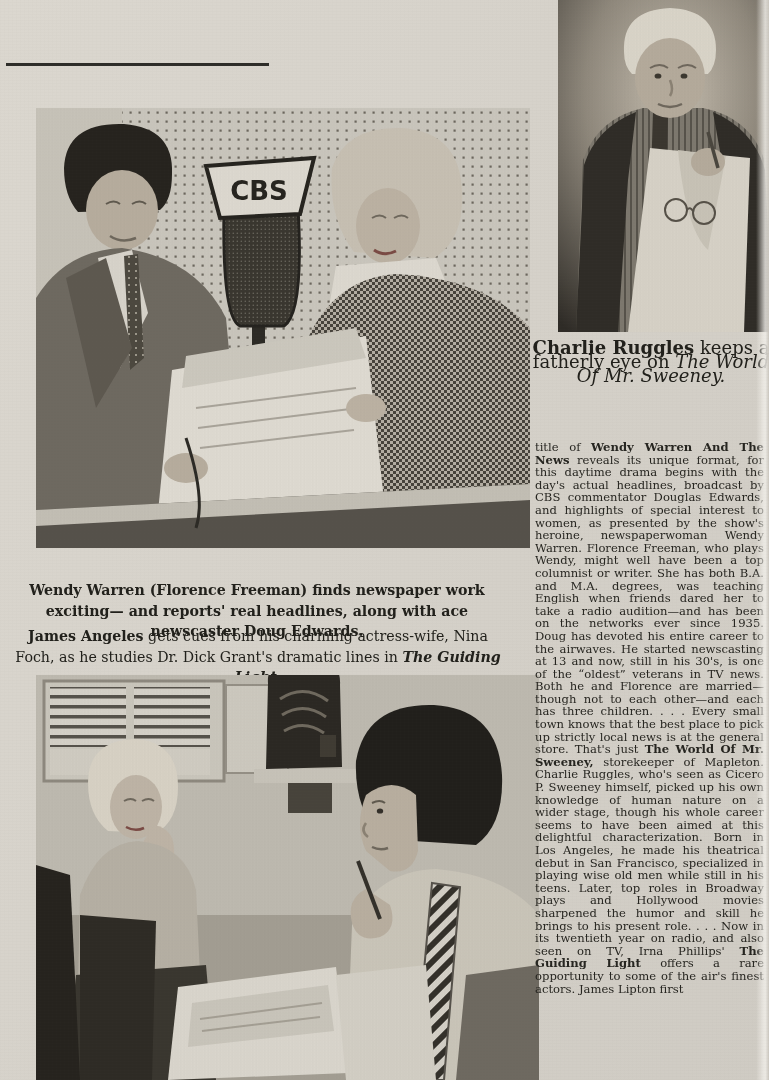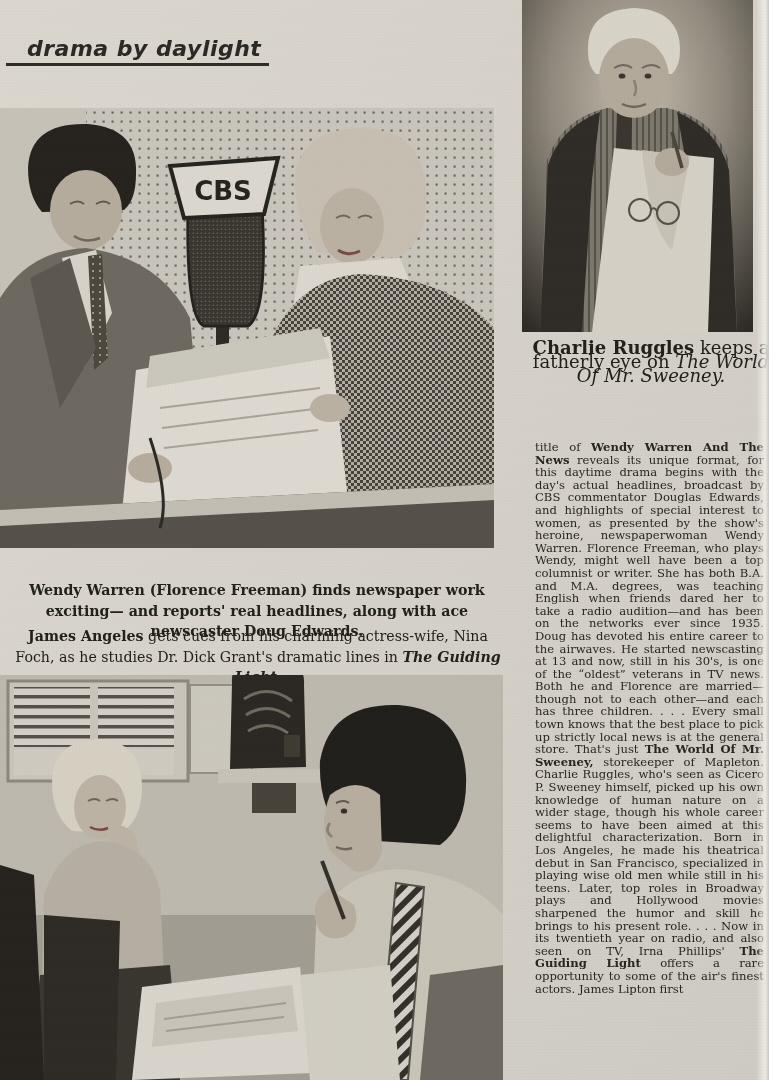--- a/index.html
+++ b/index.html
@@ -16,21 +16,21 @@
   }
   .page-edge{position:absolute;right:0;top:0;width:13px;height:100%;
     background:linear-gradient(90deg,rgba(255,255,255,0) 0%,rgba(245,243,238,.8) 70%,#cbc7bf 100%);}
   .header-title{
     position:absolute;left:27px;top:36px;width:280px;
     font-family:"DejaVu Sans","Liberation Sans",sans-serif;
     font-weight:bold;font-style:italic;font-size:22px;letter-spacing:.5px;
     color:#2a2925;
   }
   .header-rule{position:absolute;left:6px;top:63px;width:263px;height:3px;background:#2e2d29;}
-  .photo{position:absolute;display:block;}
+  .photo{position:absolute;display:block;margin-left:36px;}
   .photo svg{display:block;}
   .caption{
     position:absolute;text-align:center;color:#21201b;
     font-family:"DejaVu Serif","Liberation Serif",serif;
   }
   .caption .seg-bold{font-weight:bold;}
   .caption .seg-italic{font-style:italic;}
   .caption-ruggles{left:532px;top:341px;width:238px;font-size:18px;line-height:14px;}
   .caption-wendy{left:14px;top:580px;width:486px;font-size:14.2px;line-height:20.5px;font-weight:bold;}
   .caption-wendy .seg-normal{font-weight:bold;}
@@ -41,21 +41,20 @@
     font-size:11.6px;line-height:12.6px;text-align:justify;color:#262520;
     font-family:"DejaVu Serif","Liberation Serif",serif;
   }
   .article .seg-bold{font-weight:bold;}
 </style>
 </head>
 <body>
 
 <div class="page">
 
-  <div class="header-title">drama by daylight</div>
   <div class="header-rule"></div>
 
   <div class="photo" style="left:522px;top:0;width:231px;height:332px;">
     <svg width="231" height="332" viewBox="0 0 231 332">
       <defs>
         <radialGradient id="rugBg" cx="50%" cy="28%" r="85%">
           <stop offset="0%" stop-color="#c4bcae"></stop>
           <stop offset="45%" stop-color="#8f887c"></stop>
           <stop offset="100%" stop-color="#2e2b26"></stop>
         </radialGradient>

